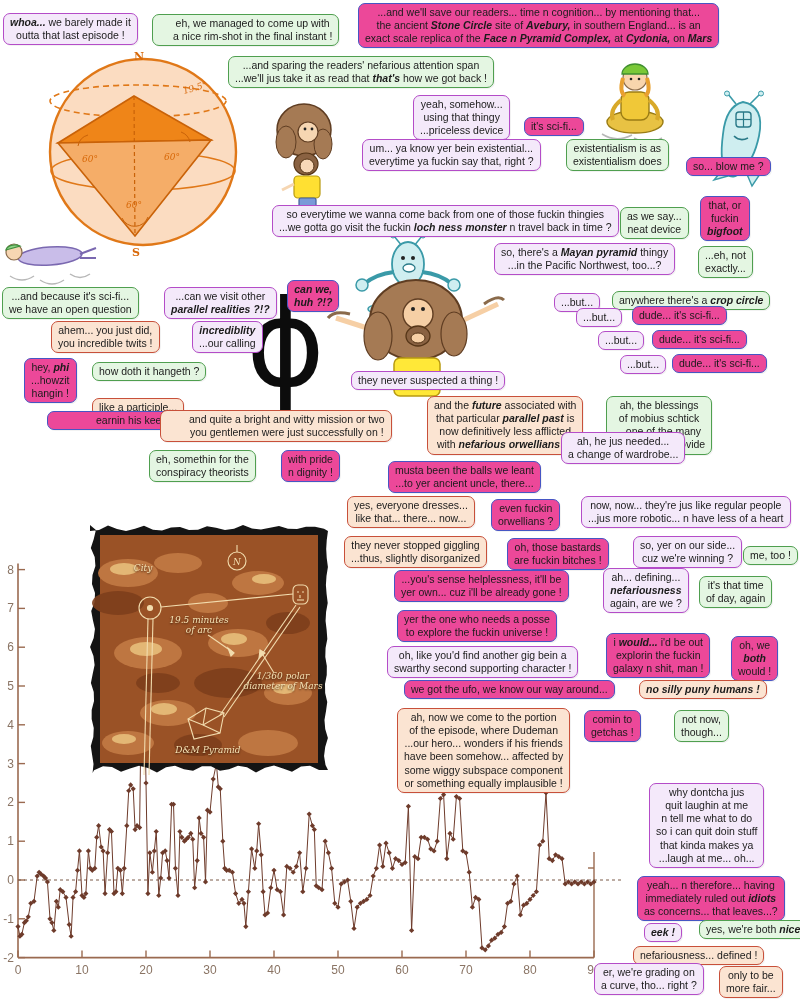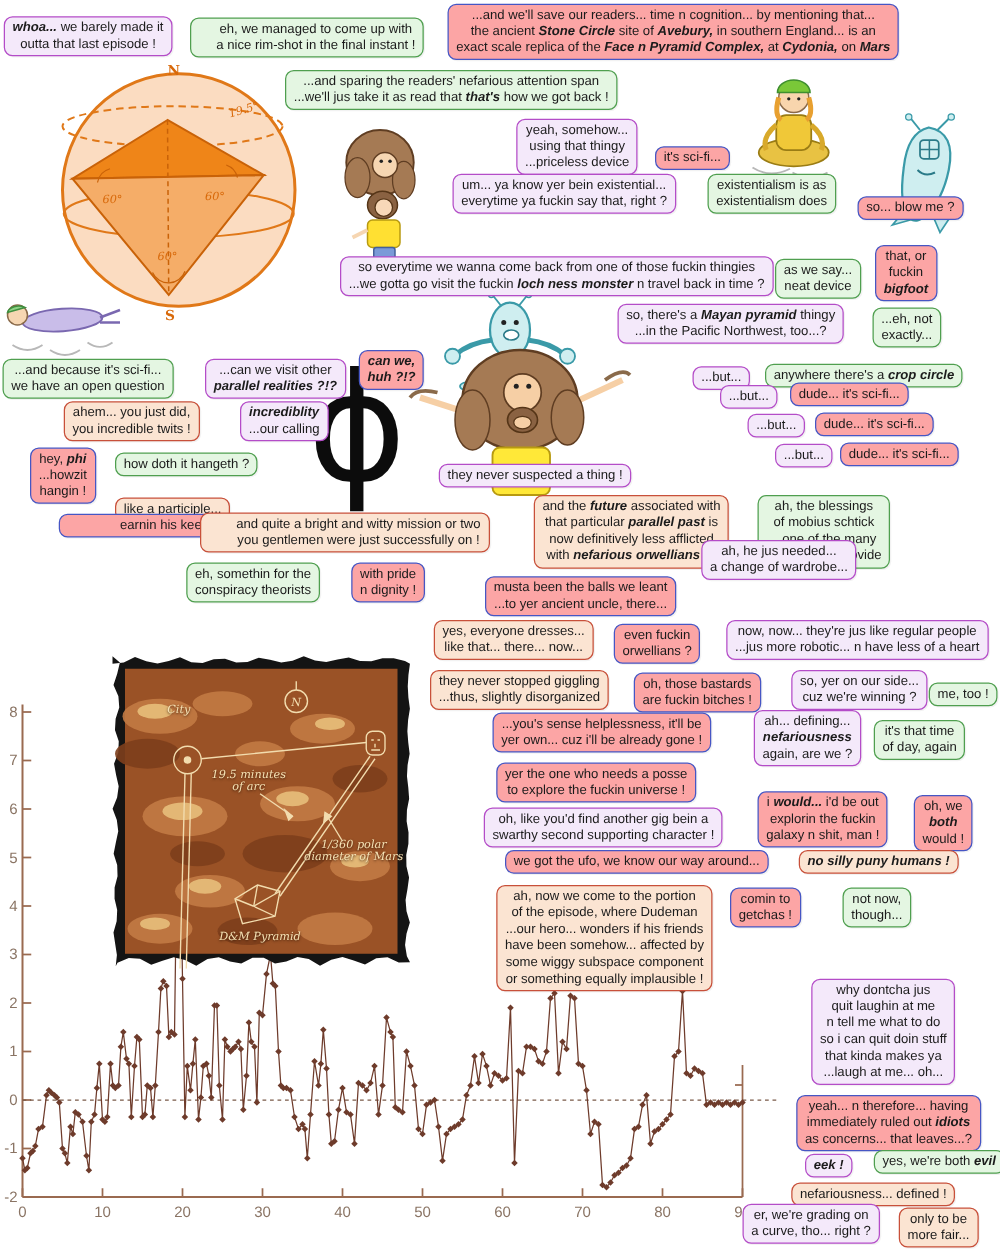--- a/index.html
+++ b/index.html
@@ -3,21 +3,21 @@
 <meta charset="utf-8">
 <style>
   html,body{margin:0;padding:0;}
   #page{position:relative;width:800px;height:1000px;background:#ffffff;overflow:hidden;
         font-family:"Liberation Sans",sans-serif;}
   .bubble{position:absolute;border:1.6px solid;border-radius:7px;padding:2px 6px;
         font:10.5px/1.25 "Liberation Sans",sans-serif;color:#1b1b1b;text-align:center;
         white-space:nowrap;z-index:6;background:#fff;box-shadow:1px 1px 0 rgba(0,0,0,.05);}
   .bubble.p{border-color:#b44cc8;background:#f4e9fa;}
   .bubble.g{border-color:#4f9f4f;background:#e4f6e2;}
-  .bubble.b{border-color:#4656c4;background:#fca5a5;}
+  .bubble.b{border-color:#4656c4;background:#ec4899;}
   .bubble.o{border-color:#c8503a;background:#fbe4d2;}
   svg{position:absolute;}
   #sphere-svg{left:38px;top:50px;z-index:2;}
   #map-box{position:absolute;left:88px;top:523px;width:242px;height:252px;z-index:4;}
   #map-svg{left:0;top:0;}
   .maplabel{position:absolute;color:#f6e2b4;font:italic 9px "DejaVu Serif",serif;
         text-align:center;white-space:pre-line;text-shadow:0 1px 2px #3c1d0a;z-index:2;}
   #chart-svg{left:0;top:0;z-index:1;}
   .char{position:absolute;z-index:3;}
   #phi{position:absolute;left:246px;top:284px;font:120px/1 "DejaVu Sans",sans-serif;color:#0c0c0c;z-index:3;}
@@ -515,18 +515,18 @@
       <div class="bubble b" style="left: 606px; top: 633px;">i <b><i>would...</i></b> i'd be out<br>explorin the fuckin<br>galaxy n shit, man !</div>
       <div class="bubble b" style="left: 731px; top: 636px;">oh, we<br><b><i>both</i></b><br>would !</div>
       <div class="bubble b" style="left: 404px; top: 680px;">we got the ufo, we know our way around...</div>
       <div class="bubble o" style="left: 639px; top: 680px;"><b><i>no silly puny humans !</i></b></div>
       <div class="bubble o" style="left: 397px; top: 708px;">ah, now we come to the portion<br>of the episode, where Dudeman<br>...our hero... wonders if his friends<br>have been somehow... affected by<br>some wiggy subspace component<br>or something equally implausible !</div>
       <div class="bubble b" style="left: 584px; top: 710px;">comin to<br>getchas !</div>
       <div class="bubble g" style="left: 674px; top: 710px;">not now,<br>though...</div>
       <div class="bubble p" style="left: 649px; top: 783px;">why dontcha jus<br>quit laughin at me<br>n tell me what to do<br>so i can quit doin stuff<br>that kinda makes ya<br>...laugh at me... oh...</div>
       <div class="bubble b" style="left: 637px; top: 876px;">yeah... n therefore... having<br>immediately ruled out <b><i>idiots</i></b><br>as concerns... that leaves...?</div>
       <div class="bubble p" style="left: 644px; top: 923px;"><b><i>eek !</i></b></div>
-      <div class="bubble g" style="left: 699px; top: 920px;">yes, we're both <b><i>evil</i></b></div>
+      <div class="bubble g" style="left: 699px; top: 920px;">yes, we're both <b><i>nice</i></b></div>
       <div class="bubble o" style="left: 633px; top: 946px;">nefariousness... defined !</div>
       <div class="bubble p" style="left: 594px; top: 963px;">er, we're grading on<br>a curve, tho... right ?</div>
       <div class="bubble o" style="left: 719px; top: 966px;">only to be<br>more fair...</div>
     </div>
 </div>
 
 </body></html>

